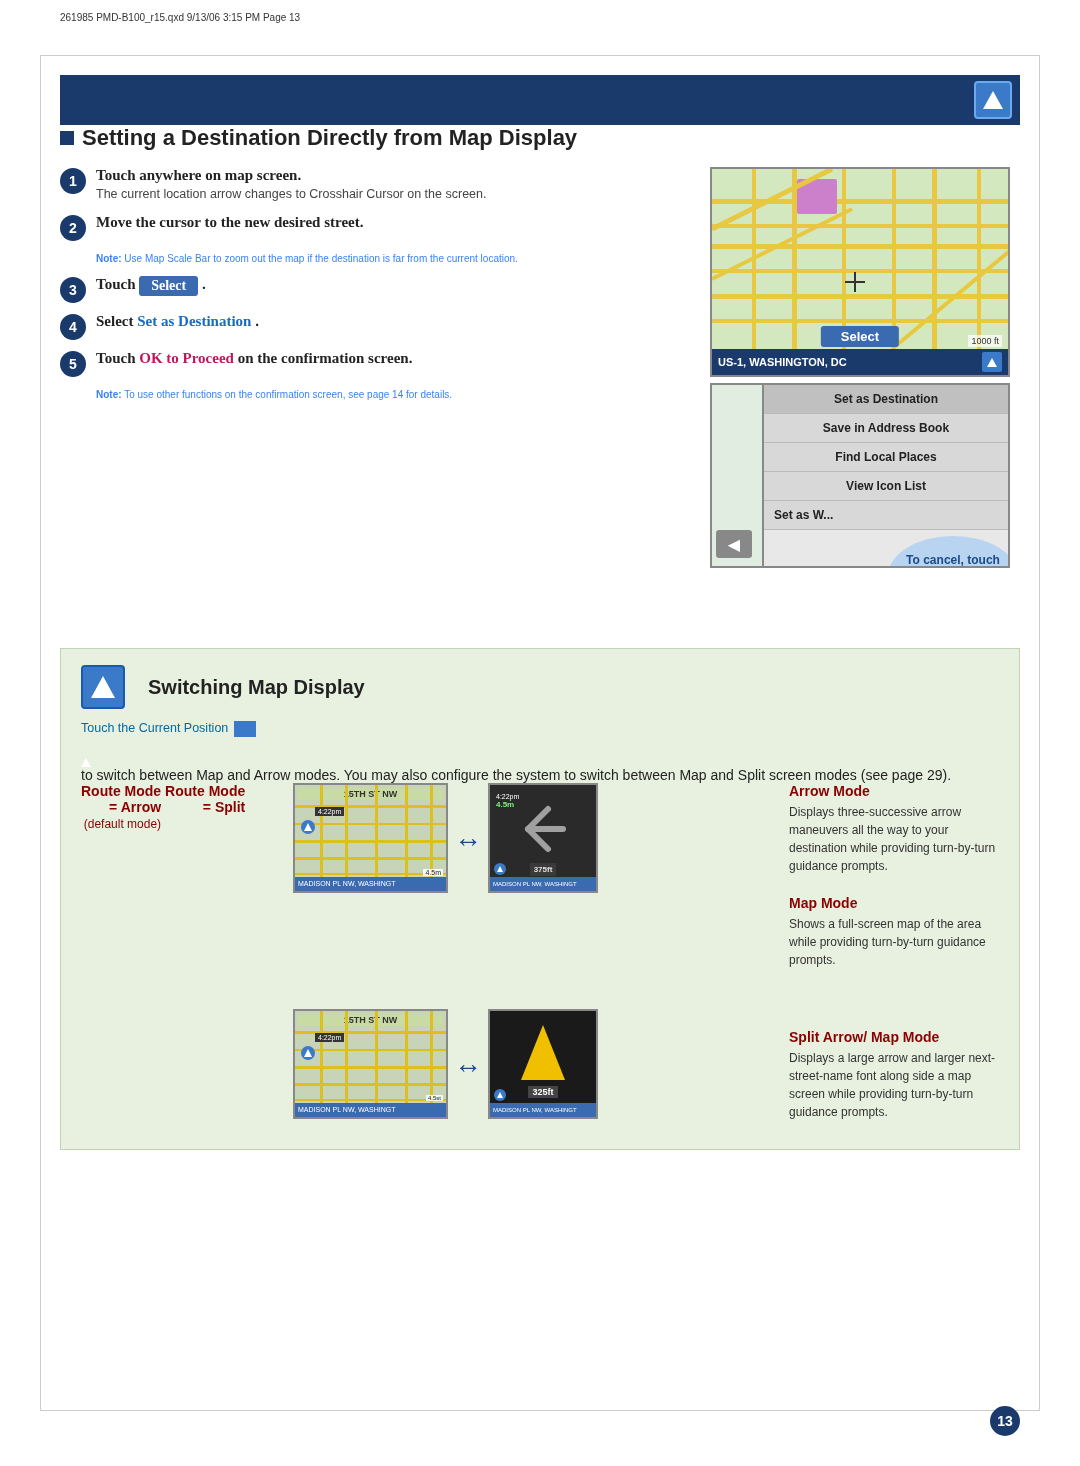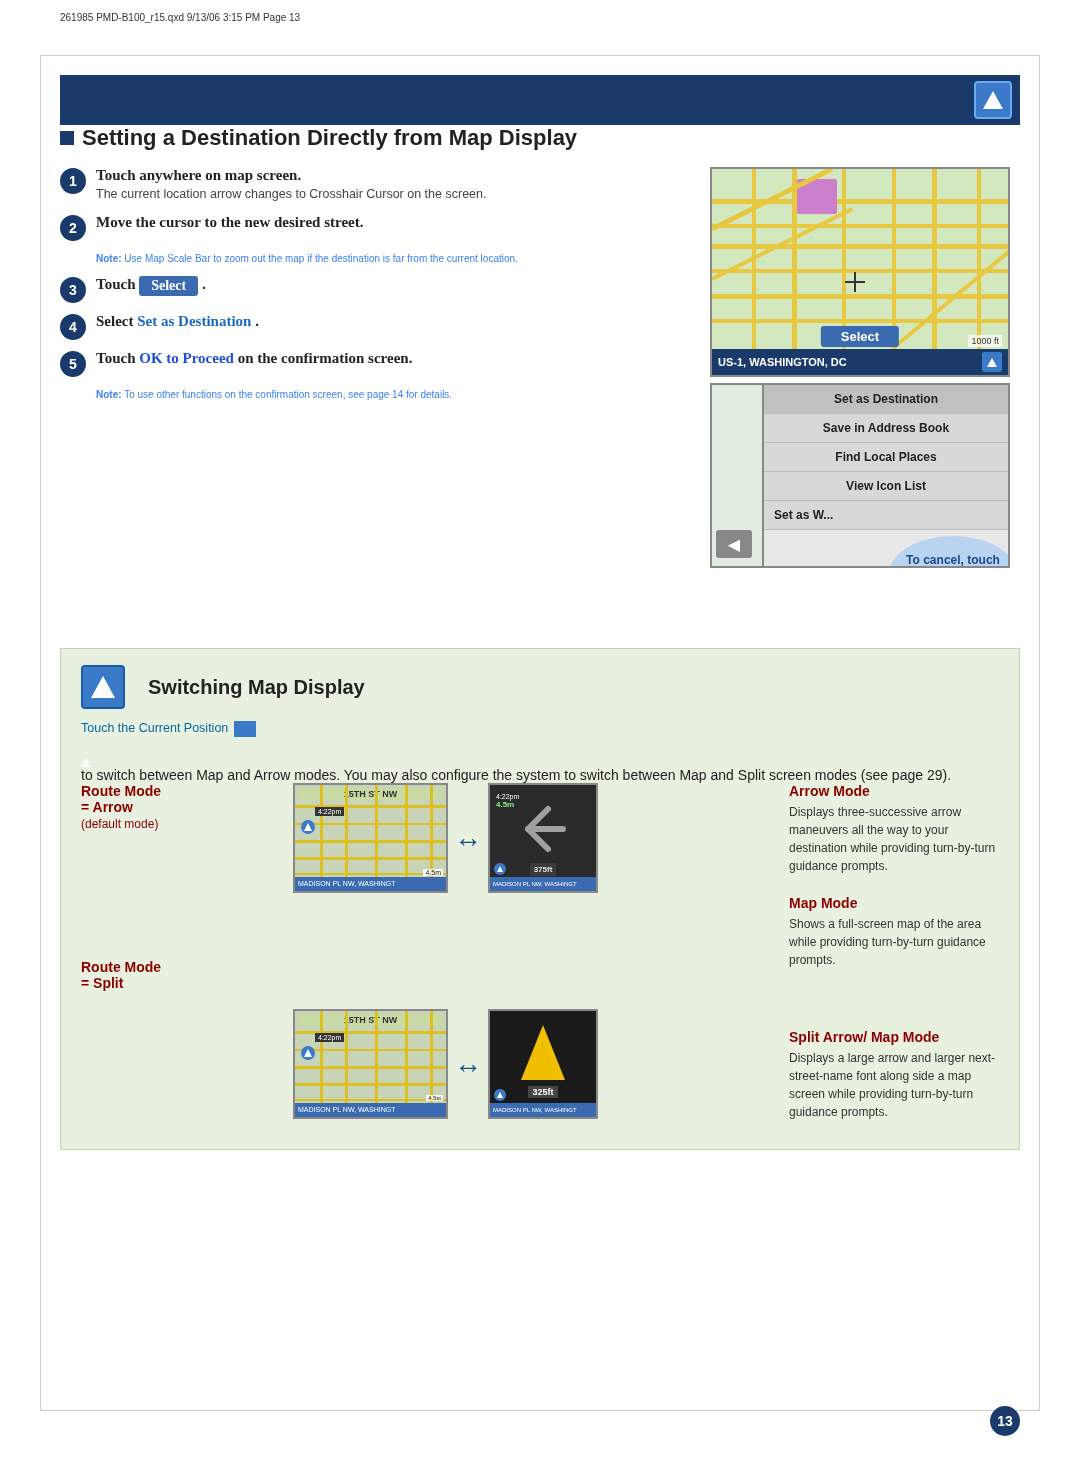--- a/index.html
+++ b/index.html
@@ -143,21 +143,21 @@
       background: #3a6ab0;
       color: white;
       font-weight: bold;
       font-size: 14px;
       padding: 2px 12px;
       border-radius: 3px;
       vertical-align: middle;
     }
 
     .highlight-blue { color: #1a6abf; font-weight: bold; }
-    .highlight-green { color: #1d4ed8; font-weight: bold; }
+    .highlight-green { color: #be185d; font-weight: bold; }
 
     
     .map-mockup-1 {
       width: 300px;
       height: 210px;
       border: 2px solid #888;
       background: #d4e8c0;
       position: relative;
       overflow: hidden;
     }
@@ -337,24 +337,25 @@
       border-bottom: 9px solid white;
     }
 
     
     .modes-container {
       display: flex;
       gap: 12px;
     }
     .modes-left {
       display: flex;
-      flex-direction: column;
+      flex-direction: row;
       gap: 2px;
       width: 200px;
       flex-shrink: 0;
+      text-align: right;
     }
     .modes-center {
       display: flex;
       flex-direction: column;
       gap: 0;
       flex: 1;
     }
     .modes-right {
       width: 210px;
       flex-shrink: 0;

